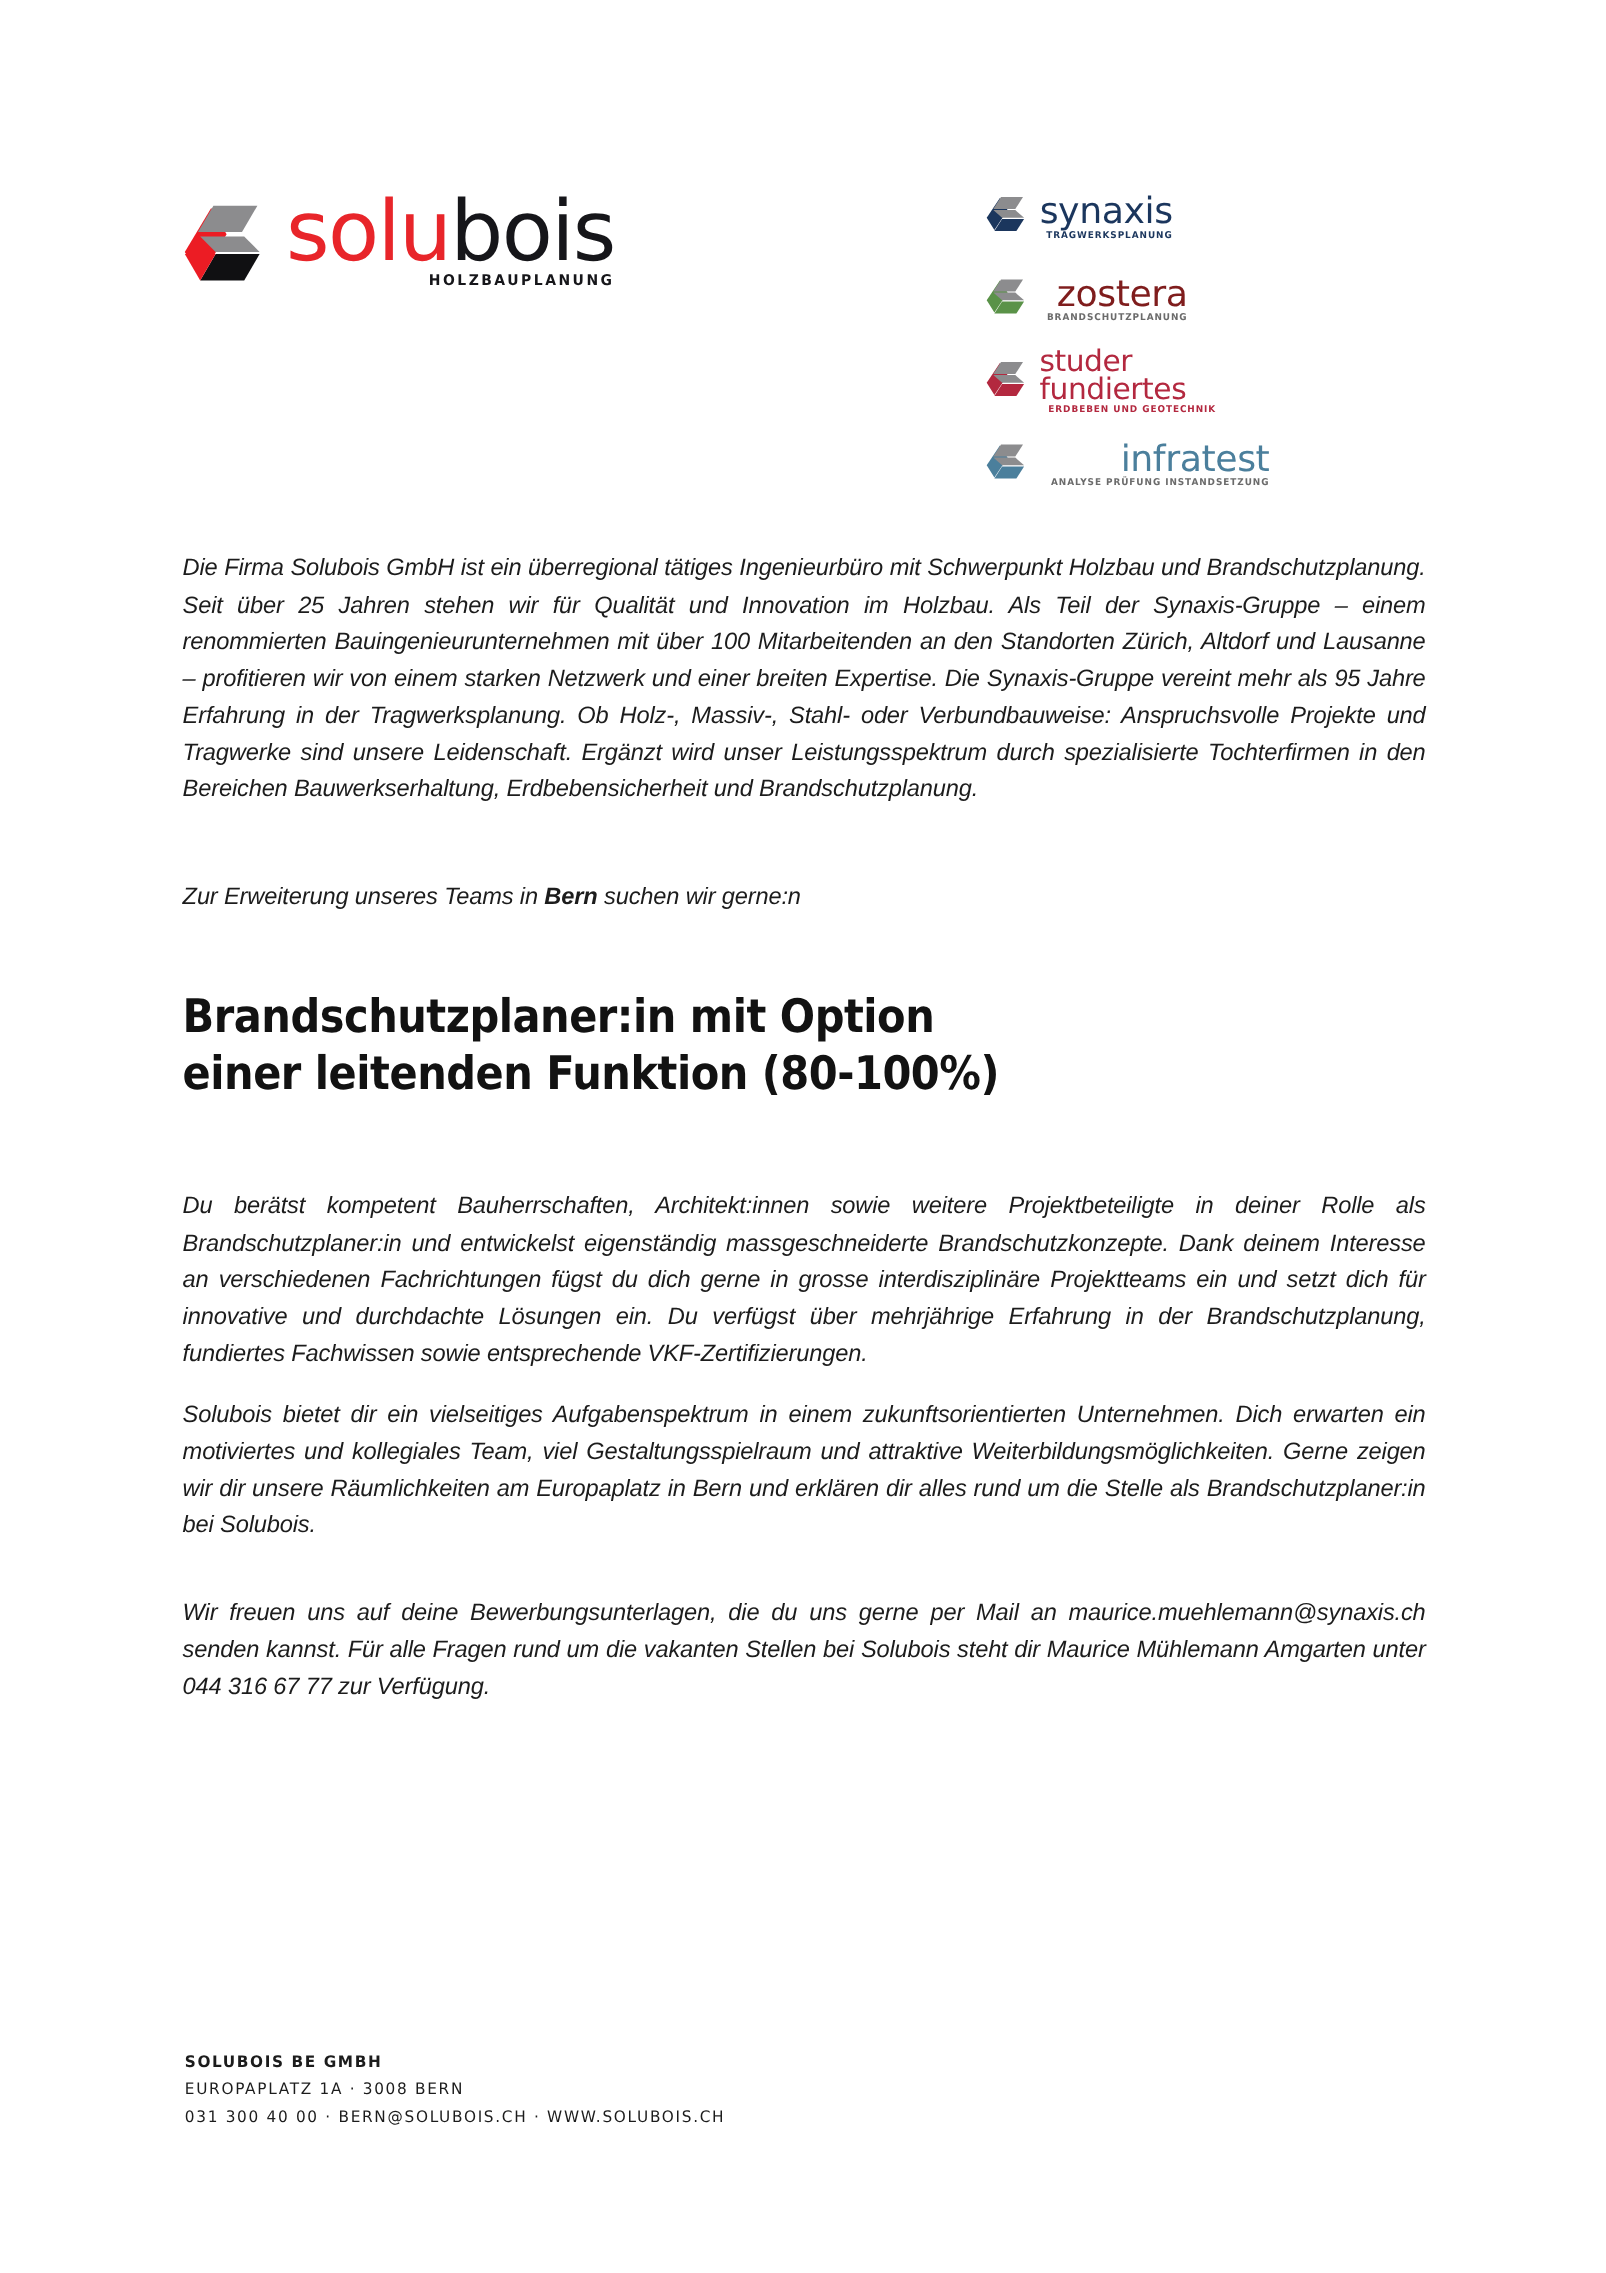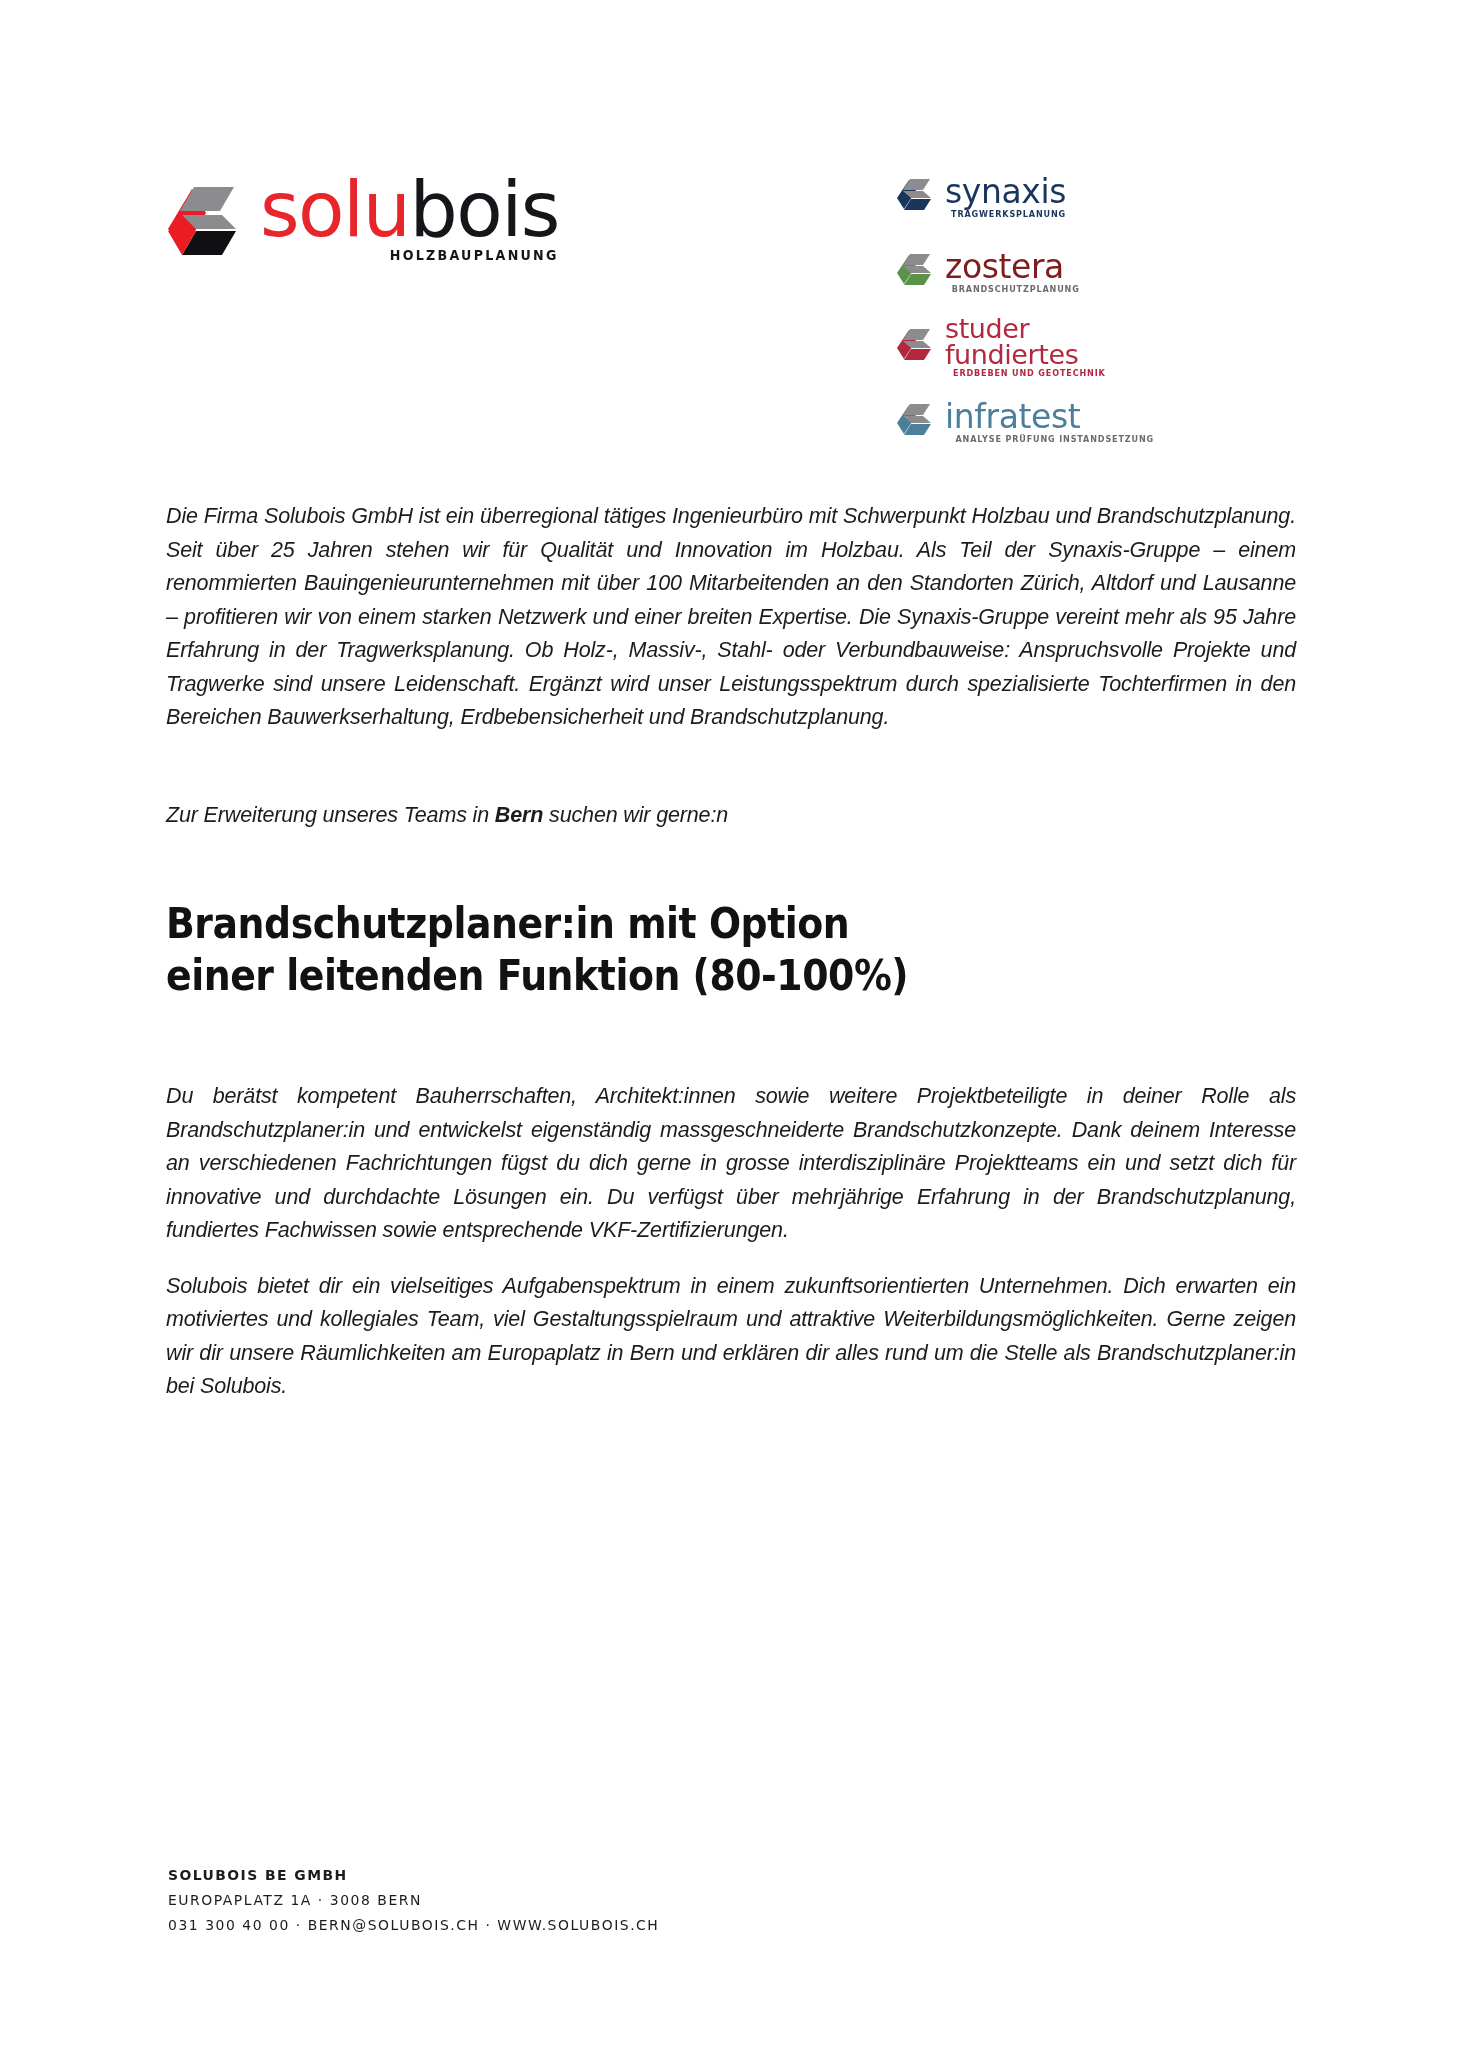--- a/index.html
+++ b/index.html
@@ -96,20 +96,21 @@
   .p-cube {
     width: 40px;
     height: 40px;
     flex: 0 0 auto;
     margin-right: 9px;
   }
   .p-cube svg { display: block; }
   .p-text {
     display: flex;
     flex-direction: column;
+    align-items: flex-end;
     line-height: 1;
   }
   .p-name {
     font-family: "DejaVu Sans", sans-serif;
     font-size: 33px;
     letter-spacing: -0.4px;
     font-weight: 400;
     white-space: nowrap;
   }
   .p-name.two-line {
@@ -303,20 +304,21 @@
     <div class="gap-after-title"></div>
 
     <p class="body-text">Du berätst kompetent Bauherrschaften, Architekt:innen sowie weitere Projektbeteiligte in deiner Rolle als Brandschutzplaner:in und entwickelst eigenständig massgeschneiderte Brandschutzkonzepte. Dank deinem Interesse an verschiedenen Fachrichtungen fügst du dich gerne in grosse interdisziplinäre Projektteams ein und setzt dich für innovative und durchdachte Lösungen ein. Du verfügst über mehrjährige Erfahrung in der Brandschutzplanung, fundiertes Fachwissen sowie entsprechende VKF-Zertifizierungen.</p>
 
     <div class="gap-para"></div>
 
     <p class="body-text">Solubois bietet dir ein vielseitiges Aufgabenspektrum in einem zukunftsorientierten Unternehmen. Dich erwarten ein motiviertes und kollegiales Team, viel Gestaltungsspielraum und attraktive Weiterbildungsmöglichkeiten. Gerne zeigen wir dir unsere Räumlichkeiten am Europaplatz in Bern und erklären dir alles rund um die Stelle als Brandschutzplaner:in bei Solubois.</p>
 
     <div class="gap-big"></div>
 
+    <p class="body-text">Wir freuen uns auf deine Bewerbungsunterlagen, die du uns gerne per Mail an maurice.muehlemann@synaxis.ch senden kannst. Für alle Fragen rund um die vakanten Stellen bei Solubois steht dir Maurice Mühlemann Amgarten unter 044 316 67 77 zur Verfügung.</p>
 
   </div>
 
   <div class="footer">
     <div class="footer-line strong">SOLUBOIS BE GMBH</div>
     <div class="footer-line">EUROPAPLATZ 1A · 3008 BERN</div>
     <div class="footer-line">031 300 40 00 · BERN@SOLUBOIS.CH · WWW.SOLUBOIS.CH</div>
   </div>
 
 </div>

